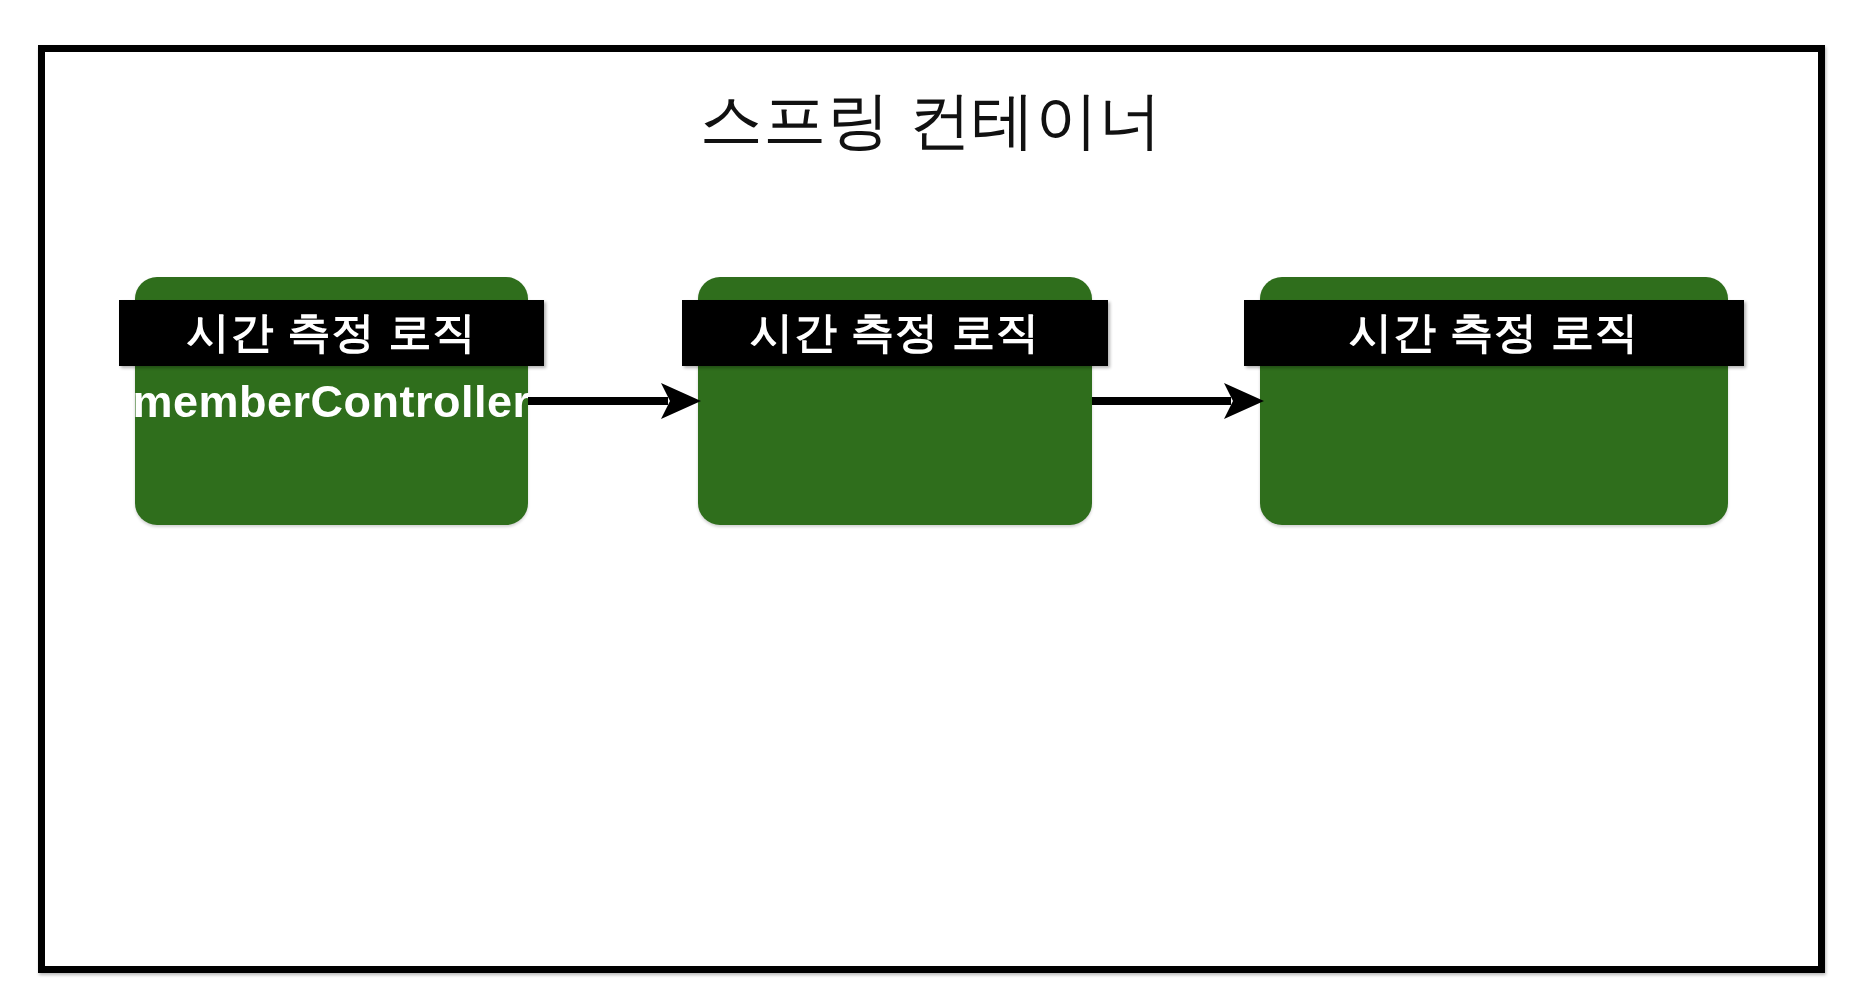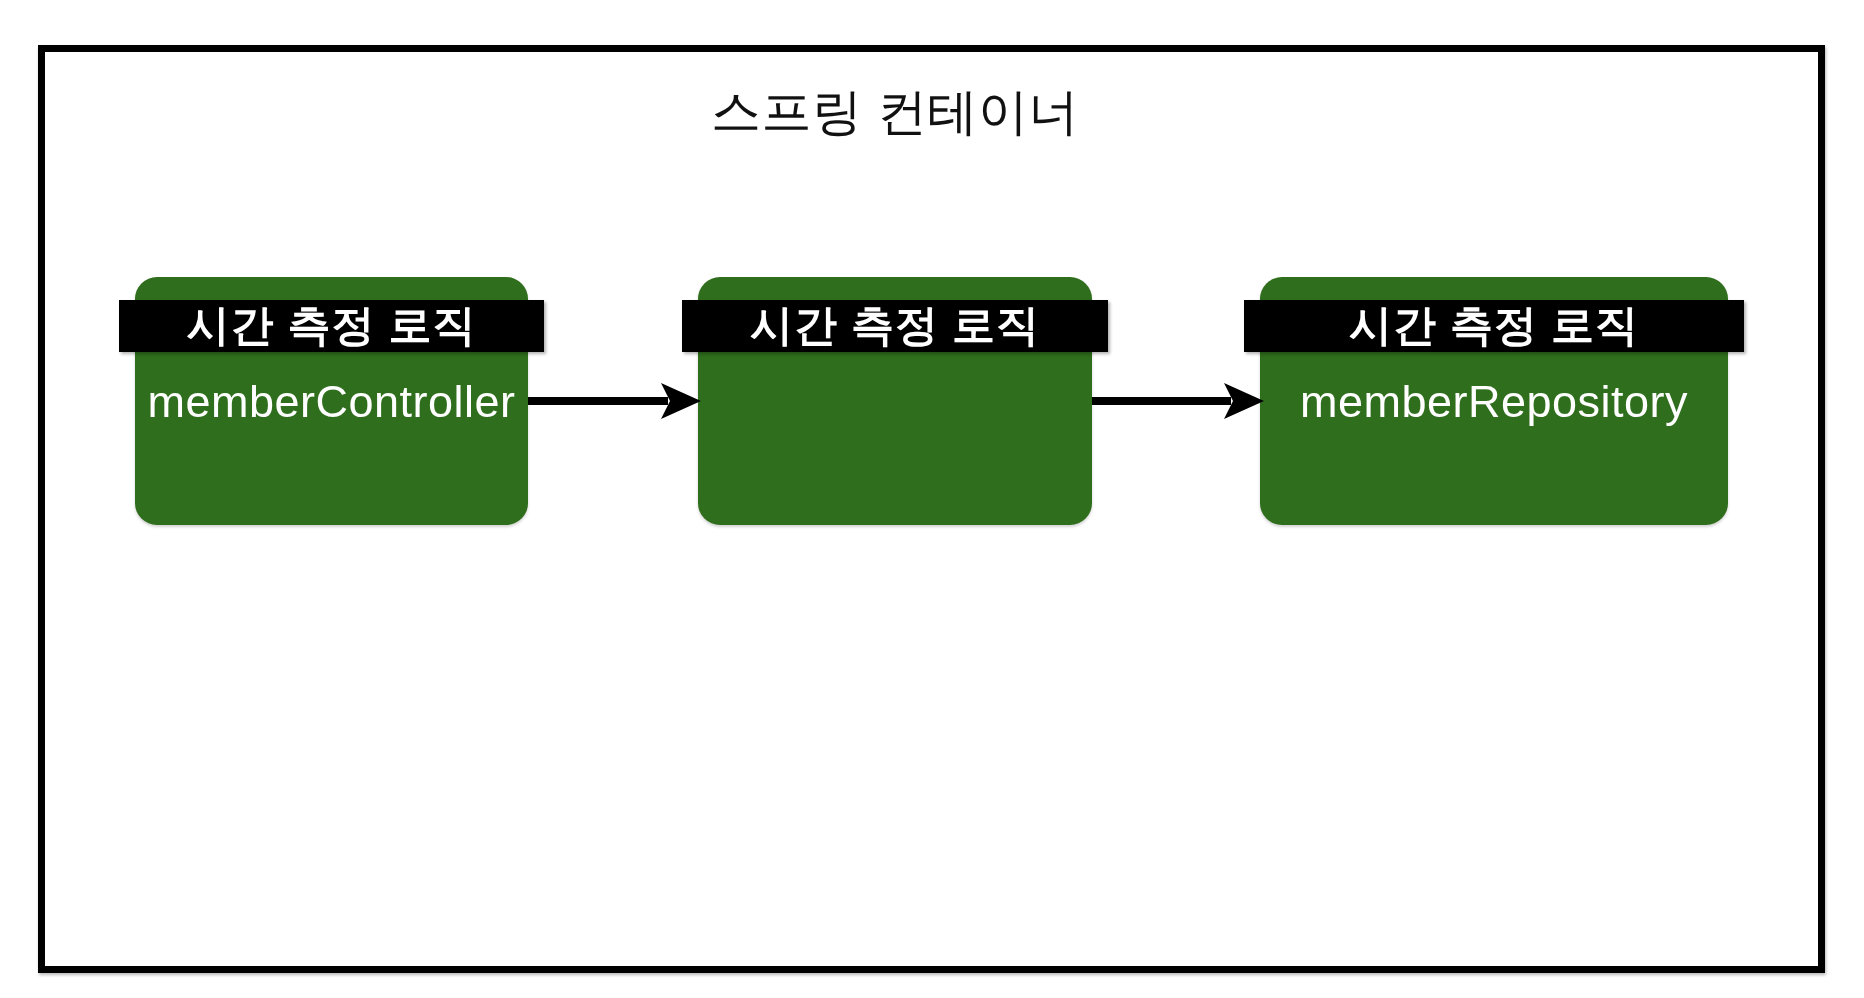--- a/index.html
+++ b/index.html
@@ -18,42 +18,42 @@
     font-family:"Liberation Sans","DejaVu Sans",sans-serif;
   }
   .frame{
     position:absolute;left:38px;top:45px;width:1787px;height:928px;
     border:7px solid var(--frame-black);box-sizing:border-box;
     box-shadow:1px 2px 3px rgba(0,0,0,.28);
     background:transparent;
   }
   .title{
     position:absolute;top:84px;left:0;width:1790px;
-    text-align:center;font-size:50px;font-weight:500;line-height:1.15;
-    color:var(--title-black);letter-spacing:.5px;
+    text-align:center;font-size:63px;font-weight:500;line-height:1.15;
+    color:var(--title-black);letter-spacing:.5px;padding-left:36px;
   }
   .node{
     position:absolute;top:277px;height:248px;
     background:var(--node-green);border-radius:22px;
     box-shadow:0 2px 3px rgba(0,0,0,.18);
   }
   .node-1{left:135px;width:393px;}
   .node-2{left:698px;width:394px;}
   .node-3{left:1260px;width:468px;}
   .banner{
-    position:absolute;top:23px;left:-16px;right:-16px;height:52px;
+    position:absolute;top:23px;left:-16px;right:-16px;height:66px;
     background:var(--banner-black);color:var(--text-white);
     display:flex;align-items:center;justify-content:center;
     font-size:43px;font-weight:700;letter-spacing:1px;
     box-shadow:2px 2px 3px rgba(0,0,0,.3);
   }
   .node-label{
     position:absolute;top:92px;left:0;right:0;height:66px;
     display:flex;align-items:center;justify-content:center;
-    font-size:45px;font-weight:400;color:var(--text-white);
+    font-size:45px;font-weight:700;color:var(--text-white);
     letter-spacing:.5px;white-space:nowrap;
   }
   .arrows{
     position:absolute;left:0;top:0;width:1864px;height:998px;
     pointer-events:none;
   }
   .arrows line{stroke:var(--arrow-black);stroke-width:8;}
   .arrows polygon{fill:var(--arrow-black);}
 </style>
 </head>
@@ -67,21 +67,20 @@
   <div class="banner">시간 측정 로직</div>
   <div class="node-label">memberController</div>
 </div>
 
 <div class="node node-2">
   <div class="banner">시간 측정 로직</div>
 </div>
 
 <div class="node node-3">
   <div class="banner">시간 측정 로직</div>
-  <div class="node-label">memberRepository</div>
 </div>
 
 <svg class="arrows" width="1864" height="998" viewBox="0 0 1864 998" xmlns="http://www.w3.org/2000/svg">
   <g>
     <line x1="528" y1="401" x2="668" y2="401"></line>
     <polygon points="661,383 701,401 661,419 670,401"></polygon>
   </g>
   <g>
     <line x1="1092" y1="401" x2="1231" y2="401"></line>
     <polygon points="1224,383 1264,401 1224,419 1233,401"></polygon>

